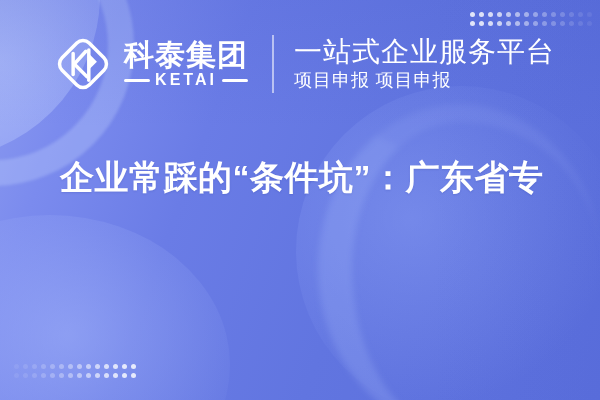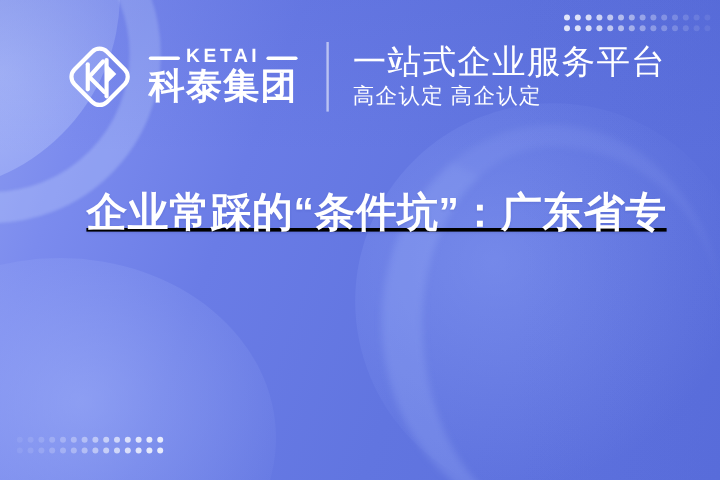--- a/index.html
+++ b/index.html
@@ -199,24 +199,23 @@
     font-weight: 400;
     letter-spacing: 1px;
     line-height: 1.1;
     white-space: nowrap;
     font-family: "Liberation Serif", "DejaVu Serif", serif;
   }
 
   
   #title-block {
     position: absolute;
-    left: 72px;
+    left: 60px;
     top: 152px;
     width: 500px;
-    text-decoration: underline;
   }
   .title-line {
     color: #ffffff;
     font-size: 34px;
     font-weight: 700;
     line-height: 50px;
     letter-spacing: 0.5px;
     white-space: nowrap;
     text-shadow: 0 1px 2px rgba(40,56,150,0.18);
   }
@@ -308,34 +307,34 @@
     <div id="brand-lockup">
       <svg id="logo-mark" viewBox="0 0 100 100">
         <rect x="17" y="17" width="66" height="66" rx="15" ry="15" transform="rotate(45 50 50)" fill="none" stroke="#ffffff" stroke-width="6"></rect>
         <path d="M33 32 L33 68" fill="none" stroke="#ffffff" stroke-width="6" stroke-linecap="round"></path>
         <path d="M55 28 L35 50 L57 72" fill="none" stroke="#ffffff" stroke-width="6" stroke-linecap="round" stroke-linejoin="round"></path>
         <path d="M60 26 L60 78" fill="none" stroke="#ffffff" stroke-width="6" stroke-linecap="round"></path>
         <path d="M60 32 L74 46 L60 60 Z" fill="#ffffff"></path>
       </svg>
 
       <div id="brand-wordmark">
+        <div id="brand-cn">科泰集团</div>
         <div id="brand-en-row">
           <span class="wm-dash"></span>
           <span id="brand-en">KETAI</span>
           <span class="wm-dash"></span>
         </div>
-        <div id="brand-cn">科泰集团</div>
       </div>
     </div>
 
     <div id="header-divider"></div>
 
     <div id="tagline-block">
       <div id="tagline-main">一站式企业服务平台</div>
-      <div id="tagline-sub">高企认定 高企认定</div>
+      <div id="tagline-sub">项目申报 项目申报</div>
     </div>
 
   </div>
 
   <div id="title-block">
     <div class="title-line">企业常踩的“条件坑”：广东省专</div>
   </div>
 
 </div>
 

